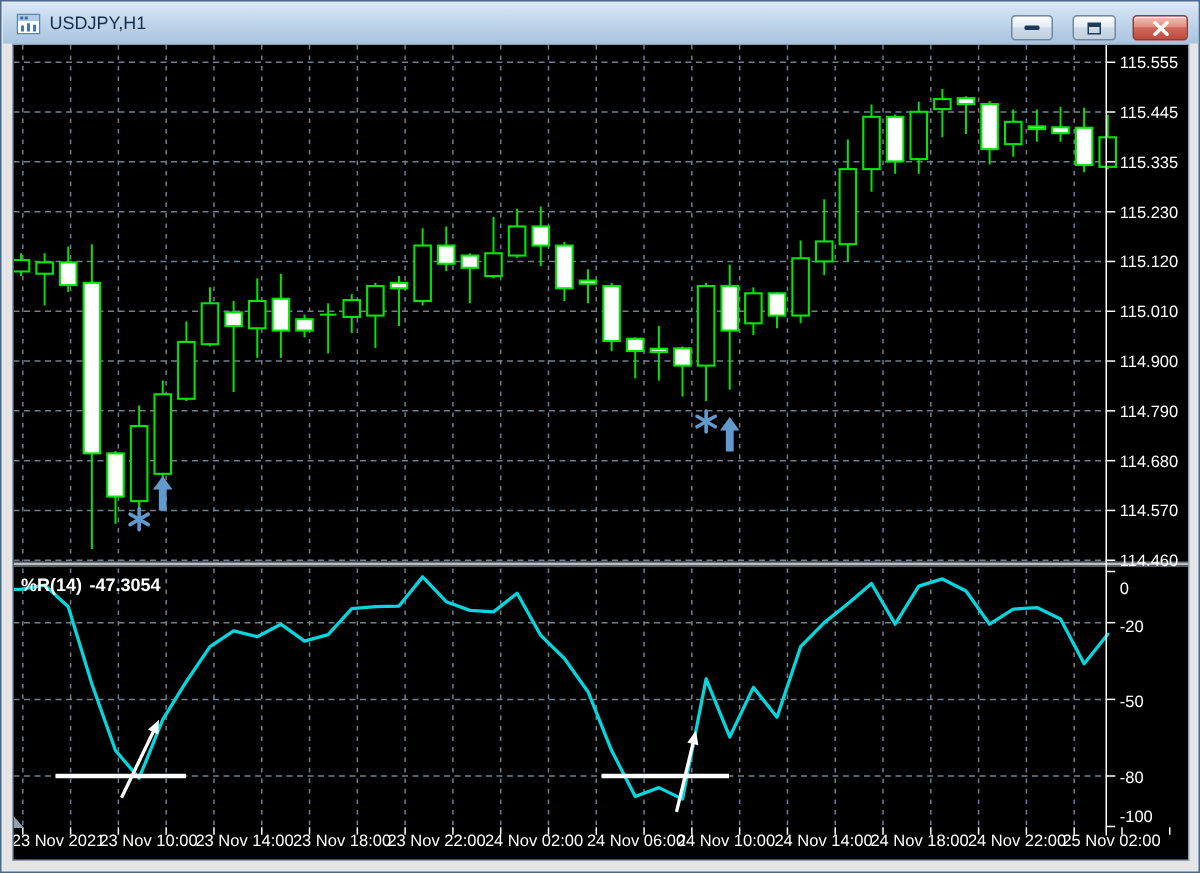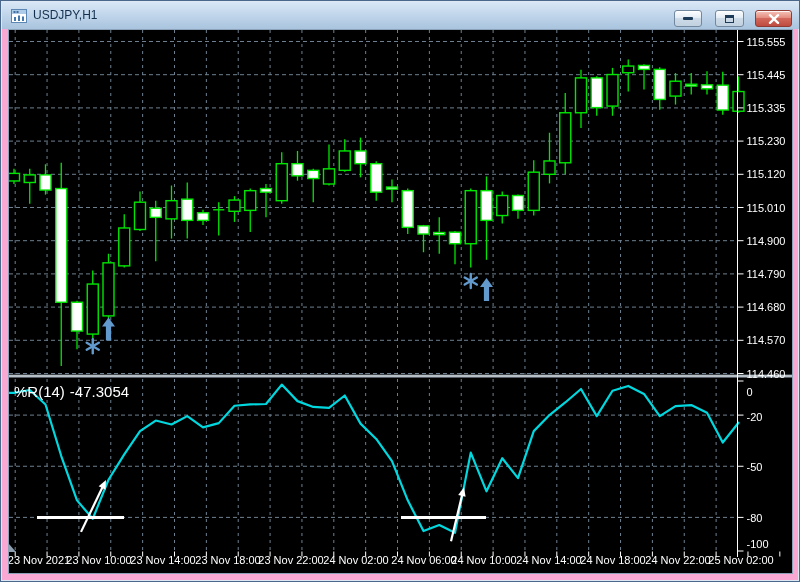--- a/index.html
+++ b/index.html
@@ -1,16 +1,16 @@
 <!DOCTYPE html>
 <html><head>
 <meta charset="utf-8">
 <style>
   html,body{margin:0;padding:0;background:#fff;}
-  .window{position:relative;width:800px;height:582px;background:#f9a8d4;
+  .window{position:relative;width:800px;height:582px;background:#e5e5e5;
     border:1px solid #49688c;box-sizing:border-box;overflow:hidden;
     box-shadow:inset 0 0 0 1px #dce9f5;font-family:"Liberation Sans",sans-serif;}
   .titlebar{position:absolute;left:1px;top:1px;width:797px;height:27px;
     background:linear-gradient(180deg,#d9e7f6,#bdd3e9 55%,#a9c4de);}
   .title-icon{position:absolute;left:9px;top:7px;width:16px;height:14px;}
   .title-text{position:absolute;left:31px;top:6px;font-size:12px;color:#12304e;white-space:nowrap;}
   .win-btn{position:absolute;top:8px;height:17px;border:1px solid #72889e;border-radius:3px;
     background:linear-gradient(180deg,#fdfeff,#e3ecf4 45%,#cedbe8 50%,#c1d1df);
     box-shadow:inset 0 1px 0 rgba(255,255,255,.85);display:flex;align-items:center;justify-content:center;box-sizing:border-box;}
   #btn-min{left:672px;width:28px;}
@@ -18,21 +18,21 @@
   #btn-close{left:753px;width:37px;border-color:#8f3c34;
     background:linear-gradient(180deg,#f6c3b9,#e48d80 45%,#d2685b 50%,#bf4b40);}
   .glyph-min{width:10px;height:3px;background:#1d3a57;border-radius:1px;}
   .glyph-restore{width:9px;height:8px;border:1px solid #1d3a57;border-top:3px solid #1d3a57;box-sizing:border-box;background:transparent;}
   .client{position:absolute;left:8px;top:29px;width:783px;height:543px;background:#000;
     overflow:hidden;box-shadow:0 0 0 1px #8ca2b8;}
   #chart{position:absolute;left:0;top:0;}
   .chart-header{position:absolute;left:6px;top:2px;color:#fff;font-size:11px;white-space:nowrap;z-index:3;}
   .chart-header span{margin-right:6px;}
   .hdr-tri{font-size:8px;position:relative;top:-1px;}
-  .wpr-label{position:absolute;left:5px;top:353px;color:#fff;font-size:15px;z-index:3;white-space:nowrap;}
+  .wpr-label{position:absolute;left:5px;top:353px;color:#fff;font-size:12px;z-index:3;white-space:nowrap;font-weight:bold;}
   .wpr-label span{margin-right:5px;}
 </style>
 </head>
 <body>
 
 <div class="window">
 
   <div class="titlebar">
     <svg class="title-icon" viewBox="0 0 16 14">
       <rect x="0.5" y="0.5" width="15" height="13" fill="#ffffff" stroke="#5b87b5"></rect>

